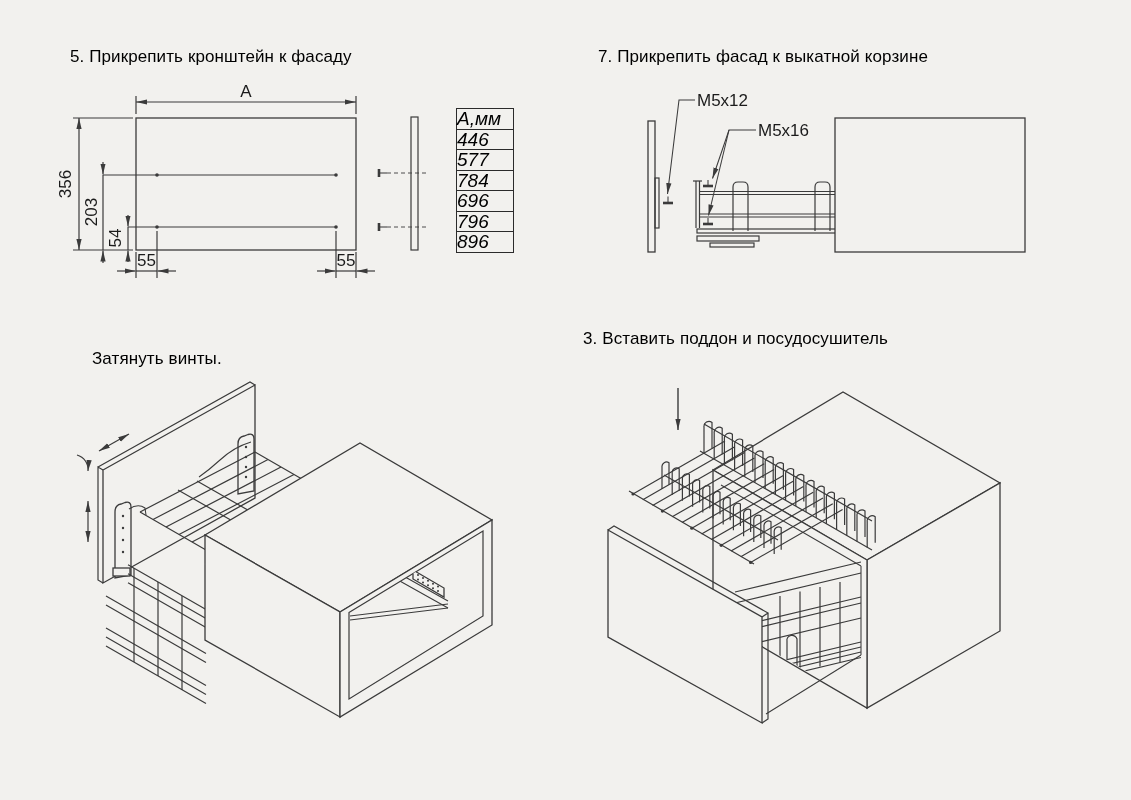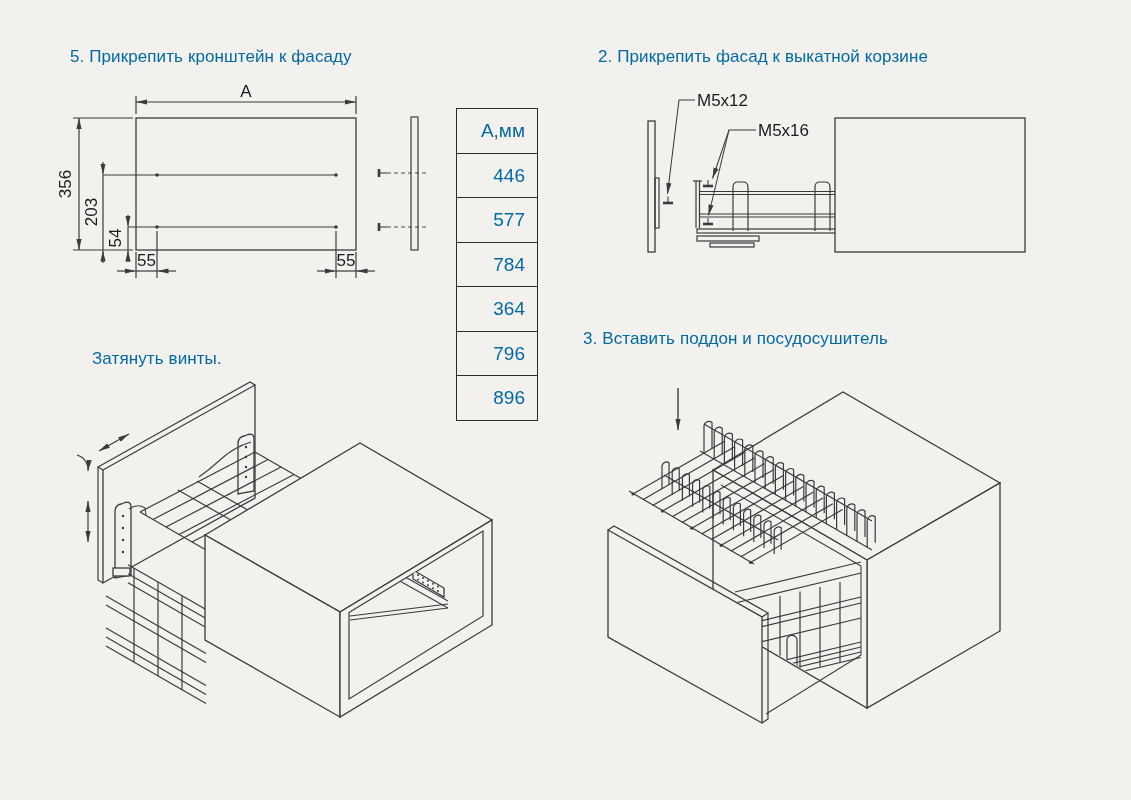--- a/index.html
+++ b/index.html
@@ -1,58 +1,58 @@
 <!DOCTYPE html>
 <html><head>
 <meta charset="utf-8">
 <style>
   html,body{margin:0;padding:0;}
   .page{position:relative;width:1131px;height:800px;background:#f2f1ee;overflow:hidden;
-        font-family:"Liberation Sans",sans-serif;color:#0369a1;}
+        font-family:"Liberation Sans",sans-serif;color:#000000;}
   .title{position:absolute;font-size:17px;letter-spacing:.1px;white-space:nowrap;}
   .title .l2{}
   svg{position:absolute;overflow:visible;}
   svg line,svg path,svg polyline,svg polygon,svg rect,svg circle{
       stroke:#3b3b3b;fill:none;stroke-width:1.2;}
   svg .face{fill:#f2f1ee;stroke-width:1.3;}
   svg .thick{stroke-width:2.6;}
   svg .thin{stroke-width:1.05;}
   svg .dash{stroke-dasharray:4 3;stroke-width:.9;}
   svg .dot{fill:#3b3b3b;stroke:none;}
   svg text{fill:#1b1b1b;stroke:none;font-family:"Liberation Sans",sans-serif;font-size:17px;}
   table.sizes{position:absolute;left:456px;top:108px;border-collapse:collapse;background:#f2f1ee;}
   table.sizes th,table.sizes td{border:1.7px solid #2b2b2b;width:56px;height:19.5px;
-      text-align:right;vertical-align:middle;font-weight:400;font-size:19px;line-height:1;padding:12px;}
+      text-align:left;vertical-align:middle;font-weight:400;font-size:19px;line-height:1;padding:0;font-style:italic;}
 </style>
 </head>
 <body>
 
 <div class="page">
 
   <div class="title" style="left:70px;top:47px;">5. Прикрепить кронштейн к фасаду</div>
-  <div class="title" style="left:598px;top:47px;">2. Прикрепить фасад к выкатной корзине</div>
+  <div class="title" style="left:598px;top:47px;">7. Прикрепить фасад к выкатной корзине</div>
   <div class="title" style="left:92px;top:329px;"><br><span class="l2">Затянуть винты.</span></div>
   <div class="title" style="left:583px;top:329px;">3. Вставить поддон и посудосушитель</div>
 
   <table class="sizes">
     <tbody>
         <tr>
           <th>А,мм</th>
         </tr>
     <tr>
           <td>446</td>
         </tr>
     <tr>
           <td>577</td>
         </tr>
     <tr>
           <td>784</td>
         </tr>
     <tr>
-          <td>364</td>
+          <td>696</td>
         </tr>
     <tr>
           <td>796</td>
         </tr>
     <tr>
           <td>896</td>
         </tr>
   </tbody>
     </table>
 

